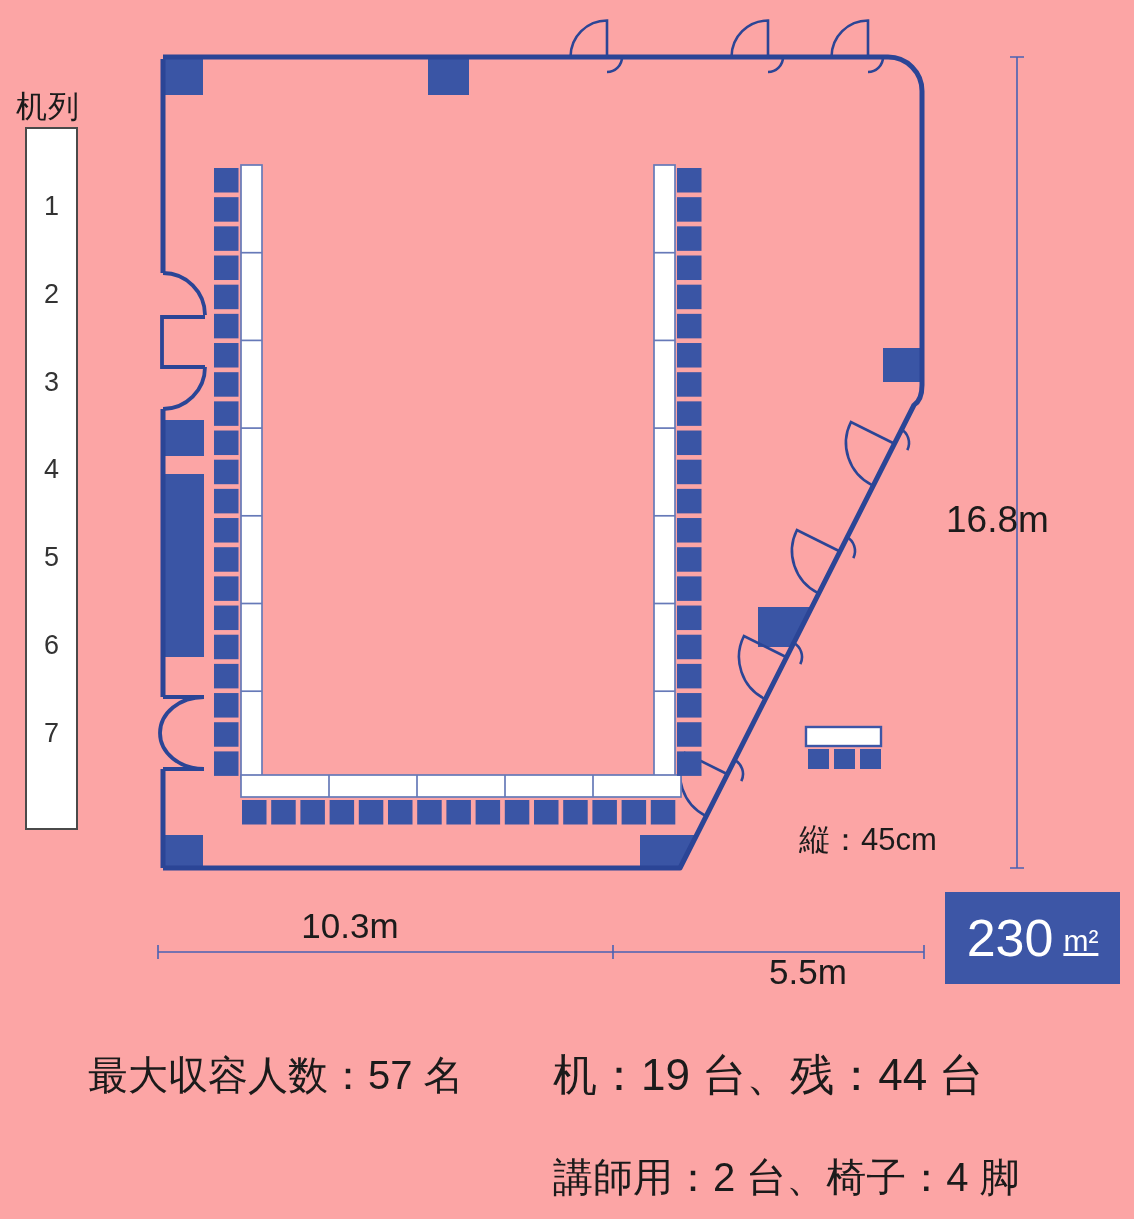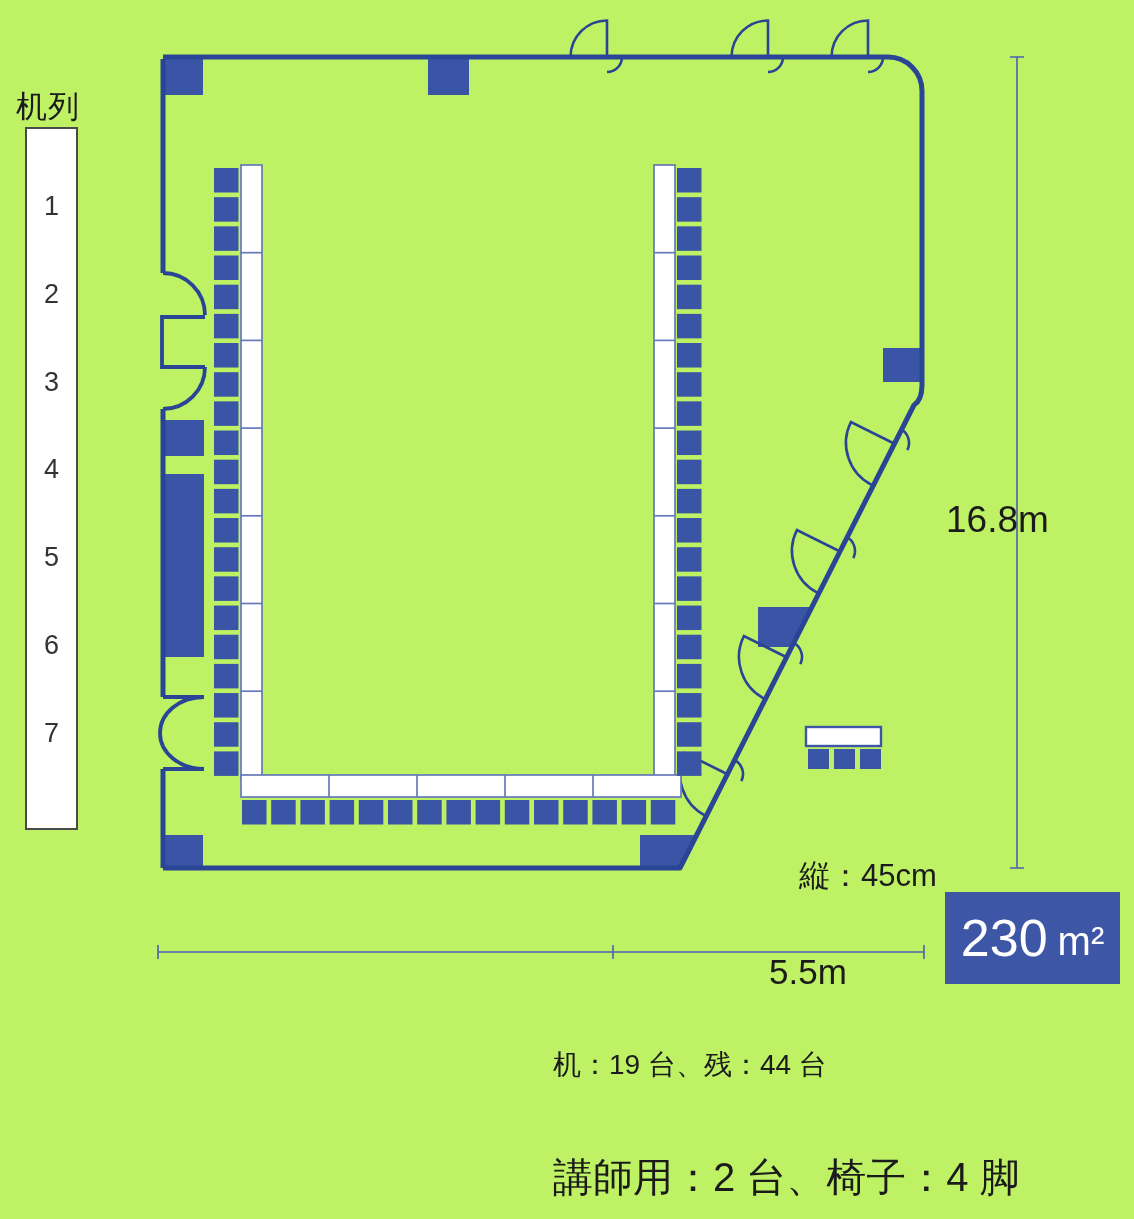--- a/index.html
+++ b/index.html
@@ -6,40 +6,40 @@
     --furniture:#3A55A5;
     --wall:#2B4596;
     --desk-border:#6679B8;
     --dim:#4962B3;
     --badge:#3D56A6;
     --ink:#1b1b1b;
   }
   *{margin:0;padding:0;box-sizing:border-box;}
   html,body{background:#ffffff;}
   body{font-family:"Liberation Sans","DejaVu Sans",sans-serif;color:var(--ink);}
-  #stage{position:relative;width:1134px;height:1219px;background:#bef264;overflow:hidden;}
+  #stage{position:relative;width:1134px;height:1219px;background:#fca5a5;overflow:hidden;}
   #plan-svg{position:absolute;left:0;top:0;}
   .label{position:absolute;white-space:nowrap;color:var(--ink);}
   .legend-title{left:16px;top:86px;font-size:31px;letter-spacing:1px;}
   .legend-box{position:absolute;left:25px;top:127px;width:53px;height:703px;
               border:2.5px solid #4a4a4a;background:#fff;}
   .legend-num{position:absolute;left:0;width:100%;text-align:center;
               font-size:27px;color:#333;line-height:1;}
   .dim-height{left:912px;top:499px;font-size:37px;margin-left:34px;}
   .dim-w-left{left:280px;top:906px;width:140px;text-align:center;font-size:35px;}
   .dim-w-right{left:748px;top:952px;width:120px;text-align:center;font-size:35px;}
   .spec-line1{left:799px;top:784px;font-size:31px;}
-  .spec-line2{left:799px;top:819px;font-size:31px;margin-top:36px;}
+  .spec-line2{left:799px;top:819px;font-size:31px;}
   .badge{position:absolute;left:945px;top:892px;width:175px;height:92px;
          background:var(--badge);display:flex;align-items:center;justify-content:center;
          gap:10px;color:#fff;}
   .badge .val{font-size:52px;line-height:1;}
-  .badge .unit{font-size:40px;line-height:1;padding-top:6px;}
+  .badge .unit{font-size:30px;line-height:1;padding-top:6px;text-decoration:underline;}
   .cap-line{left:88px;top:1048px;font-size:40px;}
-  .inv-line1{left:553px;top:1046px;font-size:28px;}
+  .inv-line1{left:553px;top:1046px;font-size:44px;}
   .inv-line2{left:553px;top:1098px;font-size:40px;}
   .inv-line3{left:553px;top:1150px;font-size:40px;}
 </style>
 </head>
 <body>
 
 <div id="stage">
 
   <svg id="plan-svg" width="1134" height="1219" viewBox="0 0 1134 1219">
     <defs>
@@ -190,24 +190,26 @@
       <div class="legend-num" style="top: 64px;">1</div>
       <div class="legend-num" style="top: 151.8px;">2</div>
       <div class="legend-num" style="top: 239.6px;">3</div>
       <div class="legend-num" style="top: 327.4px;">4</div>
       <div class="legend-num" style="top: 415.2px;">5</div>
       <div class="legend-num" style="top: 503px;">6</div>
       <div class="legend-num" style="top: 590.8px;">7</div>
     </div>
 
   <div class="label dim-height">16.8m</div>
+  <div class="label dim-w-left">10.3m</div>
   <div class="label dim-w-right">5.5m</div>
 
   <div class="label spec-line2">縦：45cm</div>
 
   <div class="badge">
     <span class="val">230</span>
     <span class="unit">m²</span>
   </div>
 
+  <div class="label cap-line">最大収容人数：57 名</div>
   <div class="label inv-line1">机：19 台、残：44 台</div>
   <div class="label inv-line3">講師用：2 台、椅子：4 脚</div>
 </div>
 
 </body></html>

